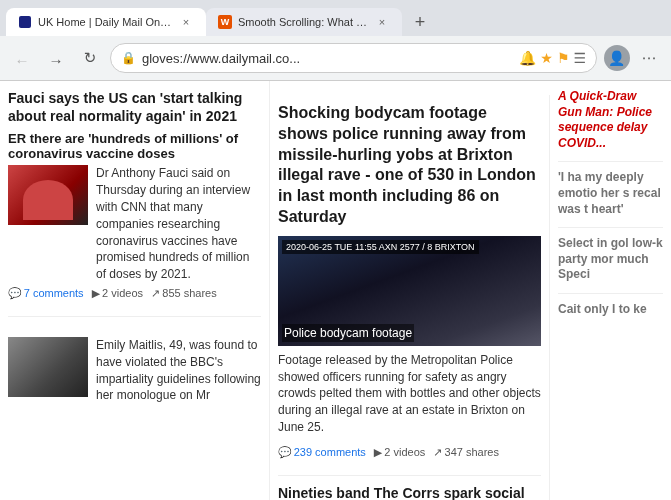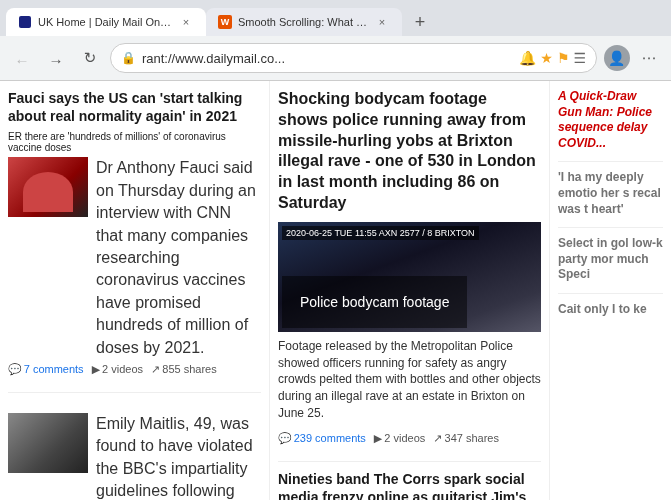--- a/index.html
+++ b/index.html
@@ -28,24 +28,24 @@
 
     
     .page-content { display: flex; flex-direction: row; height: calc(500px - 80px); overflow: hidden; }
 
     
     .col-left { width: 270px; padding: 8px; border-right: 1px solid #eee; overflow: hidden; }
     .col-left .article { margin-bottom: 12px; }
     .article-headline { font-size: 14px; font-weight: bold; color: #1a1a1a; line-height: 1.3; margin-bottom: 6px; }
     .article-body { display: flex; gap: 8px; }
     .article-thumb { width: 80px; height: 60px; flex-shrink: 0; background: #ccc; overflow: hidden; }
-    .article-text { font-size: 16px; color: #333; line-height: 1.4; }
-
-    
-    .col-middle { width: 280px; padding: 8px; border-right: 1px solid #eee; overflow: hidden; }
+    .article-text { font-size: 12px; color: #333; line-height: 1.4; }
+
+    
+    .col-middle { width: 280px; padding: 8px; border-right: 1px solid #eee; overflow: hidden; margin-top: 14px; }
     .col-middle .main-article { margin-bottom: 12px; }
     .main-headline { font-size: 16px; font-weight: bold; color: #1a1a1a; line-height: 1.3; margin-bottom: 8px; }
     .main-thumb { width: 100%; height: 110px; background: #1d4ed8; overflow: hidden; margin-bottom: 6px; }
     .article-body-text { font-size: 12px; color: #333; line-height: 1.4; margin-bottom: 6px; }
 
     
     .col-right { width: 121px; padding: 8px; overflow: hidden; }
     .right-article { margin-bottom: 10px; font-size: 12px; color: #737373; line-height: 1.3; }
     .right-article-headline { font-weight: bold; font-size: 12px; }
     .tab-w { background: #e65100; width: 14px; height: 14px; border-radius: 2px; display: flex; align-items: center; justify-content: center; color: white; font-size: 9px; font-weight: bold; }
@@ -85,21 +85,21 @@
     </div>
     <div class="tab-new">+</div>
   </div>
 
   <div class="nav-bar">
     <button class="nav-btn disabled">←</button>
     <button class="nav-btn">→</button>
     <button class="nav-btn">↻</button>
     <div class="address-bar">
       <span class="lock-icon">🔒</span>
-      <span class="address-text">rant://www.dailymail.co...</span>
+      <span class="address-text">gloves://www.dailymail.co...</span>
       <div class="address-icons">
         <span class="address-icon">🔔</span>
         <span class="address-icon" style="color:#f5a623;">★</span>
         <span class="address-icon" style="color:#f5a623;">⚑</span>
         <span class="address-icon">☰</span>
       </div>
     </div>
     <div class="toolbar-icons">
       <div class="toolbar-icon">
         <div class="profile-icon">👤</div>
@@ -110,21 +110,21 @@
 </div>
 
 <div class="page-content">
 
   <div class="col-left">
 
     <div class="article">
       <div class="article-headline">
         <span>Fauci says the US can 'start talking about real normality again' in 2021</span>
       </div>
-      <div style="font-size:10px;font-weight:normal;color:#1a1a1a;margin-bottom:4px;">
+      <div style="font-size:13px;font-weight:bold;color:#1a1a1a;margin-bottom:4px;">
         <span>ER there are 'hundreds of millions' of coronavirus vaccine doses</span>
       </div>
       <div class="article-body">
         <div class="article-thumb">
           <div class="img-fauci" style="background:linear-gradient(135deg,#c44 0%,#800 60%,#222 100%);display:flex;align-items:center;justify-content:center;">
             <div style="width:50px;height:40px;background:#c44;border-radius:50% 50% 0 0;margin-top:10px;"></div>
           </div>
         </div>
         <div class="article-text">Dr Anthony Fauci said on Thursday during an interview with CNN that many companies researching coronavirus vaccines have promised hundreds of million of doses by 2021.</div>
       </div>
@@ -159,21 +159,21 @@
 
   <div class="col-middle">
 
     <div class="main-article">
       <div class="main-headline">
         <span>Shocking bodycam footage shows police running away from missile-hurling yobs at Brixton illegal rave - one of 530 in London in last month including 86 on Saturday</span>
       </div>
       <div class="main-thumb">
         <div class="img-brixton" style="background:linear-gradient(160deg,#223355 0%,#112 40%,#334 80%,#556 100%);width:100%;height:100%;position:relative;">
           <div style="position:absolute;top:4px;left:4px;background:rgba(0,0,0,0.6);color:white;font-size:9px;padding:2px 4px;">2020-06-25 TUE 11:55 AXN 2577 / 8 BRIXTON</div>
-          <div style="position:absolute;bottom:4px;left:4px;background:rgba(0,0,0,0.5);color:white;font-size:14px;padding:18px;">Police bodycam footage</div>
+          <div style="position:absolute;bottom:4px;left:4px;background:rgba(0,0,0,0.5);color:white;font-size:12px;padding:2px;">Police bodycam footage</div>
         </div>
       </div>
       <div class="article-body-text">Footage released by the Metropolitan Police showed officers running for safety as angry crowds pelted them with bottles and other objects during an illegal rave at an estate in Brixton on June 25.</div>
       <div class="meta-bar">
         <span class="comment-count">
           <span>💬</span>
           <span>239 comments</span>
         </span>
         <span class="video-icon">
           <span>▶</span>

